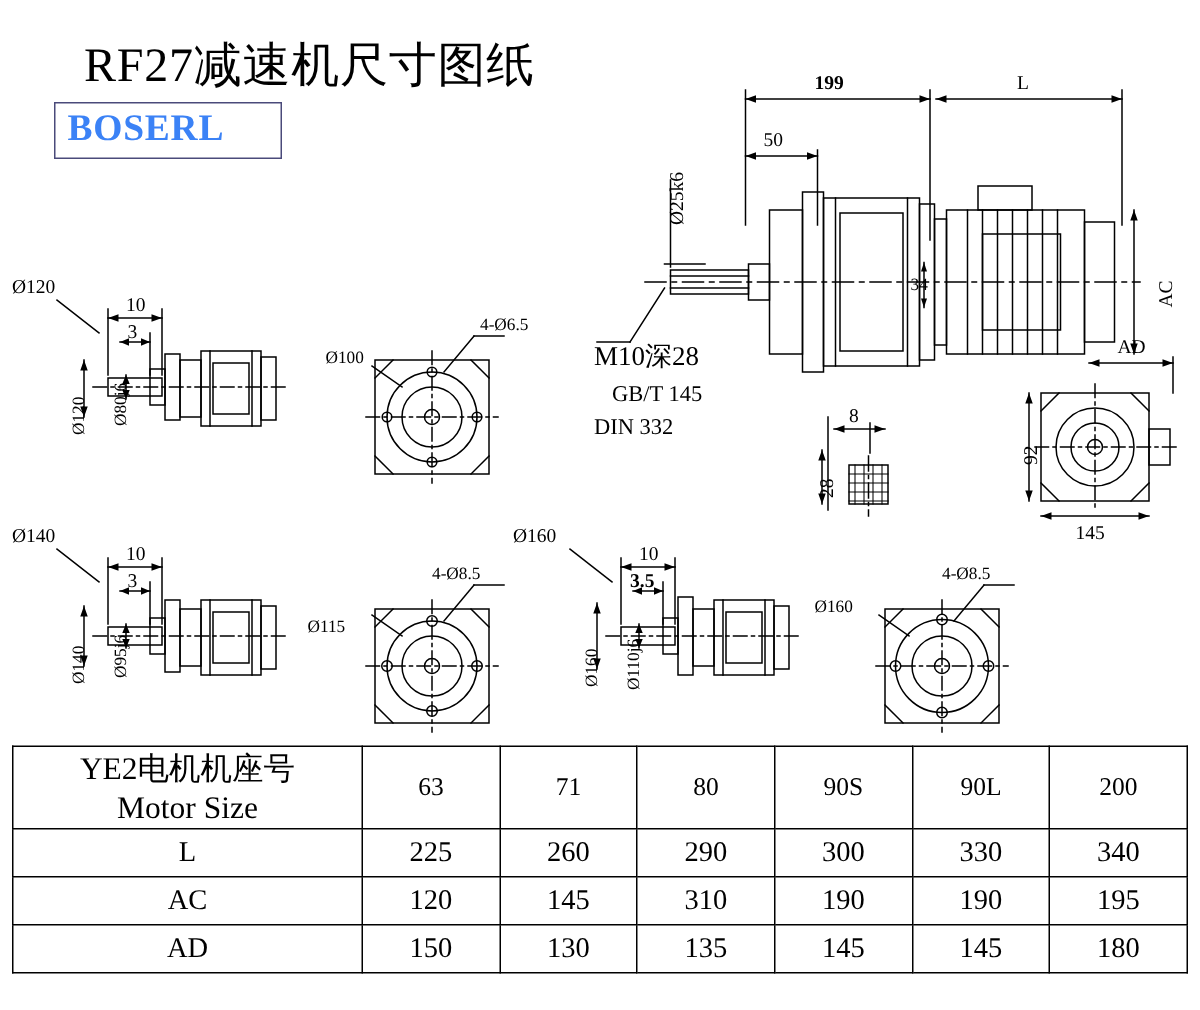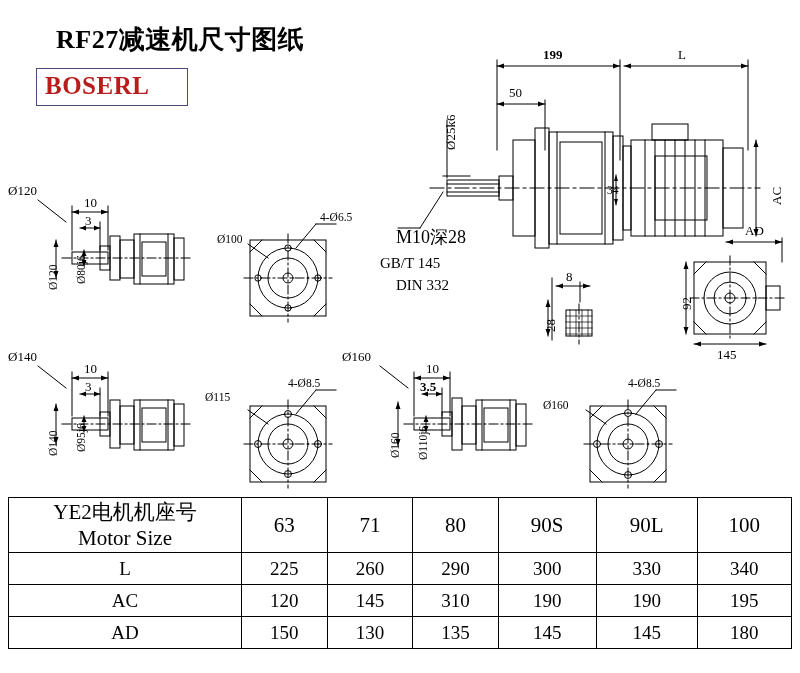--- a/index.html
+++ b/index.html
@@ -19,43 +19,43 @@
     position: relative;
     width: 800px;
     height: 673px;
   }
   
   .title {
     position: absolute;
     left: 56px;
     top: 22px;
     font-family: "Liberation Serif", serif;
-    font-weight: bold;
-    font-size: 26px;
+    font-weight: normal;
+    font-size: 32px;
     letter-spacing: 0.5px;
     white-space: nowrap;
   }
   
   .logo-box {
     position: absolute;
     left: 36px;
     top: 68px;
     width: 150px;
     height: 36px;
     border: 1.5px solid #4a4a7a;
     background: #ffffff;
   }
   .logo-text {
     position: absolute;
     left: 8px;
     top: 3px;
     font-family: "Liberation Serif", serif;
     font-weight: bold;
     font-size: 25px;
-    color: #b91c1c;
+    color: #3b82f6;
     letter-spacing: 0.5px;
   }
   
   .lbl {
     position: absolute;
     font-family: "Liberation Serif", serif;
     font-size: 13px;
     white-space: nowrap;
     line-height: 1;
   }
@@ -77,21 +77,21 @@
   table.spec td {
     border: 1px solid #000000;
     text-align: center;
     font-family: "Liberation Serif", serif;
     font-size: 19px;
     height: 31px;
     padding: 0;
   }
   table.spec tr.head td {
     height: 54px;
-    font-size: 21px;
+    font-size: 17px;
   }
   table.spec td.rowhead {
     width: 232px;
   }
   table.spec tr.head td.rowhead {
     line-height: 1.25;
     font-size: 21px;
   }
   .cn { font-family: "Liberation Serif", serif; }
   svg.draw {
@@ -380,21 +380,21 @@
     </g>
   </svg>
 
   <div class="lbl" style="left:543px;top:48px;font-weight:bold;">199</div>
   <div class="lbl" style="left:678px;top:48px;">L</div>
   <div class="lbl" style="left:509px;top:86px;">50</div>
   <div class="lbl vert" style="left:444px;top:150px;">Ø25k6</div>
   <div class="lbl sm" style="left:607px;top:185px;">34</div>
   <div class="lbl vert" style="left:770px;top:205px;">AC</div>
   <div class="lbl cn" style="left:396px;top:228px;font-size:18px;">M10深28</div>
-  <div class="lbl" style="left:380px;top:256px;font-size:15px;">GB/T 145</div>
+  <div class="lbl" style="left:408px;top:256px;font-size:15px;">GB/T 145</div>
   <div class="lbl" style="left:396px;top:278px;font-size:15px;">DIN 332</div>
 
   <div class="lbl" style="left:566px;top:270px;">8</div>
   <div class="lbl vert" style="left:544px;top:332px;">28</div>
 
   <div class="lbl" style="left:745px;top:224px;">AD</div>
   <div class="lbl vert" style="left:680px;top:310px;">92</div>
   <div class="lbl" style="left:717px;top:348px;">145</div>
 
   <div class="lbl" style="left:8px;top:184px;">Ø120</div>
@@ -403,21 +403,21 @@
   <div class="lbl vert sm" style="left:48px;top:290px;">Ø120</div>
   <div class="lbl vert sm" style="left:76px;top:284px;">Ø80j6</div>
   <div class="lbl sm" style="left:217px;top:234px;">Ø100</div>
   <div class="lbl sm" style="left:300px;top:212px;margin-left:20px;">4-Ø6.5</div>
 
   <div class="lbl" style="left:8px;top:350px;">Ø140</div>
   <div class="lbl" style="left:84px;top:362px;">10</div>
   <div class="lbl" style="left:85px;top:380px;">3</div>
   <div class="lbl vert sm" style="left:48px;top:456px;">Ø140</div>
   <div class="lbl vert sm" style="left:76px;top:452px;">Ø95j6</div>
-  <div class="lbl sm" style="left:205px;top:392px;">Ø115</div>
+  <div class="lbl sm" style="left:205px;top:413px;">Ø115</div>
   <div class="lbl sm" style="left:288px;top:378px;">4-Ø8.5</div>
 
   <div class="lbl" style="left:342px;top:350px;">Ø160</div>
   <div class="lbl" style="left:426px;top:362px;">10</div>
   <div class="lbl" style="left:420px;top:380px;font-weight:bold;">3.5</div>
   <div class="lbl vert sm" style="left:390px;top:458px;">Ø160</div>
   <div class="lbl vert sm" style="left:418px;top:460px;">Ø110j6</div>
   <div class="lbl sm" style="left:543px;top:400px;">Ø160</div>
   <div class="lbl sm" style="left:628px;top:378px;">4-Ø8.5</div>
 
@@ -426,21 +426,21 @@
         <tr class="head">
       <td class="rowhead">
         <div class="cn">YE2电机机座号</div>
         <div>Motor Size</div>
       </td>
       <td>63</td>
       <td>71</td>
       <td>80</td>
       <td>90S</td>
       <td>90L</td>
-      <td>100</td>
+      <td>200</td>
     </tr>
     <tr>
       <td class="rowhead">L</td>
       <td>225</td>
       <td>260</td>
       <td>290</td>
       <td>300</td>
       <td>330</td>
       <td>340</td>
     </tr>

